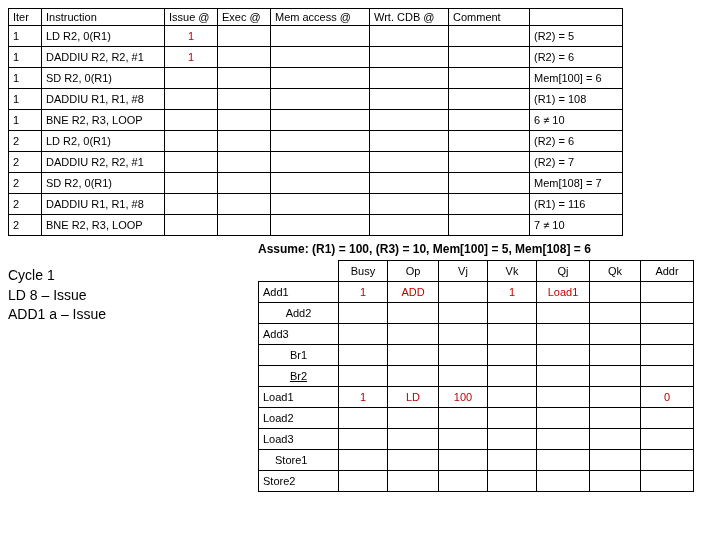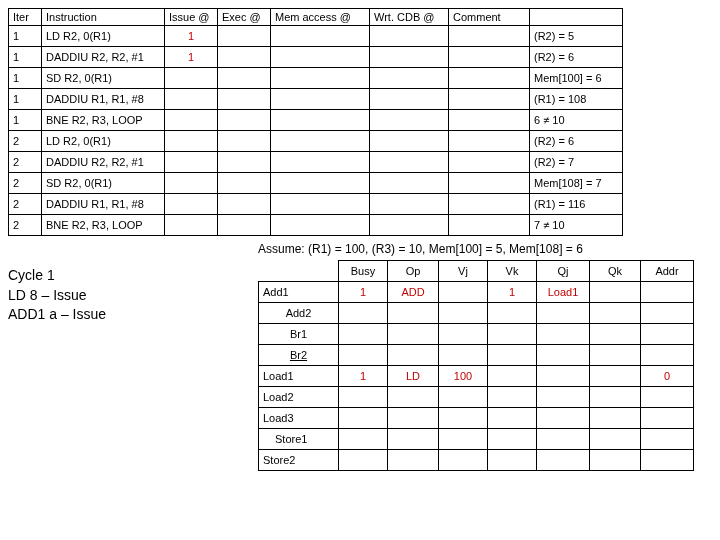--- a/index.html
+++ b/index.html
@@ -24,21 +24,21 @@
   .instr-table .c-iter { width: 24px; border-radius: 6px; }
   .instr-table .c-instr { width: 114px; }
   .instr-table .c-issue { width: 44px; text-align: center; }
   .instr-table .c-exec { width: 44px; }
   .instr-table .c-mem { width: 90px; }
   .instr-table .c-cdb { width: 70px; }
   .instr-table .c-comm { width: 72px; }
   .instr-table .c-res { width: 84px; margin-top: 32px; }
   .red { color: #c00000; }
 
-  .assume-line { margin: 6px 0 4px 250px; font-size: 12px; }
+  .assume-line { margin: 6px 0 4px 250px; font-size: 12px; font-weight: bold; }
 
   .lower { display: flex; align-items: flex-start; }
   .cycle-block { width: 250px; padding-top: 6px; font-size: 14px; line-height: 1.4; }
 
   .rs-table td, .rs-table th { height: 16px; text-align: center; }
   .rs-table .c-name { width: 44px; text-align: left; }
   .rs-table .c-busy { width: 40px; }
   .rs-table .c-op  { width: 42px; }
   .rs-table .c-vj  { width: 40px; }
   .rs-table .c-vk  { width: 40px; border-radius: 7px; }
@@ -204,20 +204,30 @@
           <td class="c-name" style="text-align: center;">Add2</td>
           <td class="c-busy"></td>
           <td class="c-op"></td>
           <td class="c-vj"></td>
           <td class="c-vk"></td>
           <td class="c-qj"></td>
           <td class="c-qk"></td>
           <td class="c-addr"></td>
         </tr>
         <tr>
+          <td class="c-name" style="text-align: left;">Add3</td>
+          <td class="c-busy"></td>
+          <td class="c-op"></td>
+          <td class="c-vj"></td>
+          <td class="c-vk"></td>
+          <td class="c-qj"></td>
+          <td class="c-qk"></td>
+          <td class="c-addr"></td>
+        </tr>
+        <tr>
           <td class="c-name" style="text-align: left; padding-left: 31px;">Br1</td>
           <td class="c-busy"></td>
           <td class="c-op"></td>
           <td class="c-vj"></td>
           <td class="c-vk"></td>
           <td class="c-qj"></td>
           <td class="c-qk"></td>
           <td class="c-addr"></td>
         </tr>
         <tr>

